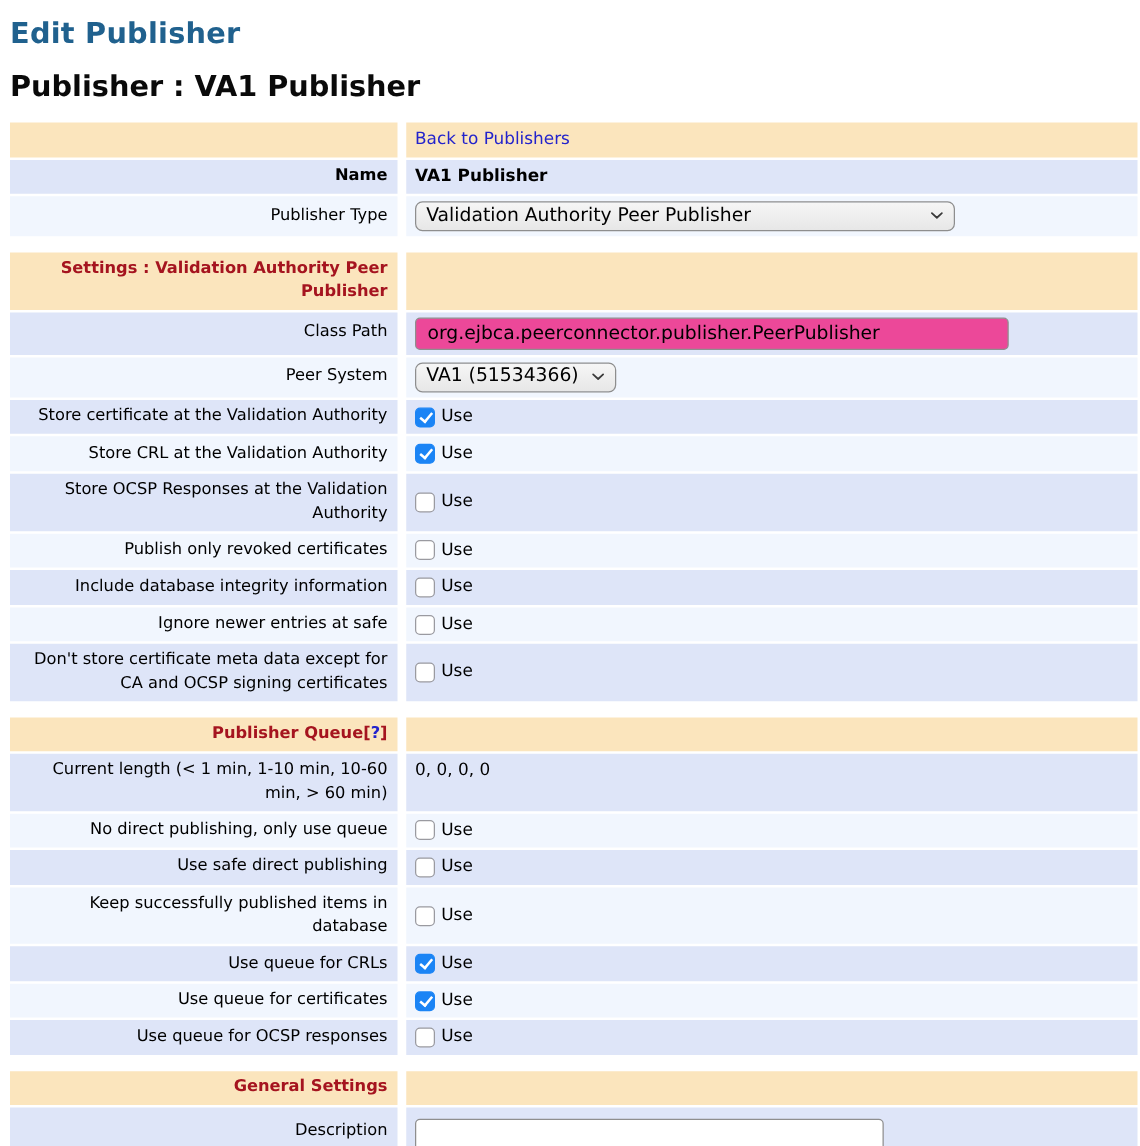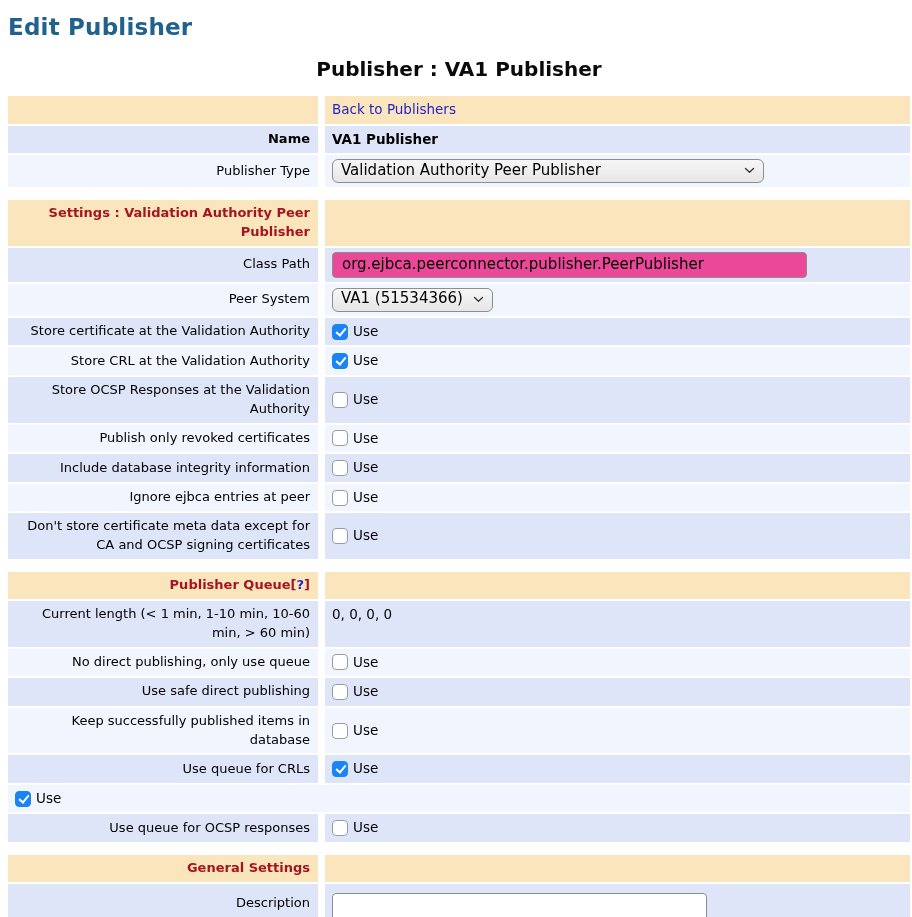--- a/index.html
+++ b/index.html
@@ -13,24 +13,23 @@
 
   h1.page-title {
     color: #20618e;
     font-size: 23px;
     font-weight: bold;
     margin: 2px 0 0 0;
     letter-spacing: 0.2px;
   }
   h2.page-subtitle {
     color: #0a0a0a;
-    font-size: 20px;
+    font-size: 23px;
     font-weight: bold;
     margin: 17px 0 15px 0;
-    text-align: center;
   }
 
   
   .tbl { display: flex; flex-direction: column; gap: 2px; margin-bottom: 13px; width: 902px; }
   .row { display: flex; gap: 7px; }
   .cl {
     flex: 0 0 310px; width: 310px;
     display: flex; align-items: center; justify-content: flex-end;
     text-align: right;
     padding: 4px 8px;
@@ -206,21 +205,21 @@
     <div class="row dark">
       <div class="cl">Include database integrity information</div>
       <div class="cr">
         <span class="cb-wrap">
           <span class="cb" data-checked="false"></span>
           <span class="cb-label">Use</span>
         </span>
       </div>
     </div>
     <div class="row light">
-      <div class="cl">Ignore ejbca entries at peer</div>
+      <div class="cl">Ignore newer entries at safe</div>
       <div class="cr">
         <span class="cb-wrap">
           <span class="cb" data-checked="false"></span>
           <span class="cb-label">Use</span>
         </span>
       </div>
     </div>
     <div class="row dark">
       <div class="cl">Don't store certificate meta data except for CA and OCSP signing certificates</div>
       <div class="cr">
@@ -276,20 +275,21 @@
     <div class="row dark">
       <div class="cl">Use queue for CRLs</div>
       <div class="cr">
         <span class="cb-wrap">
           <span class="cb" data-checked="true"></span>
           <span class="cb-label">Use</span>
         </span>
       </div>
     </div>
     <div class="row light">
+      <div class="cl">Use queue for certificates</div>
       <div class="cr">
         <span class="cb-wrap">
           <span class="cb" data-checked="true"></span>
           <span class="cb-label">Use</span>
         </span>
       </div>
     </div>
     <div class="row dark">
       <div class="cl">Use queue for OCSP responses</div>
       <div class="cr">

